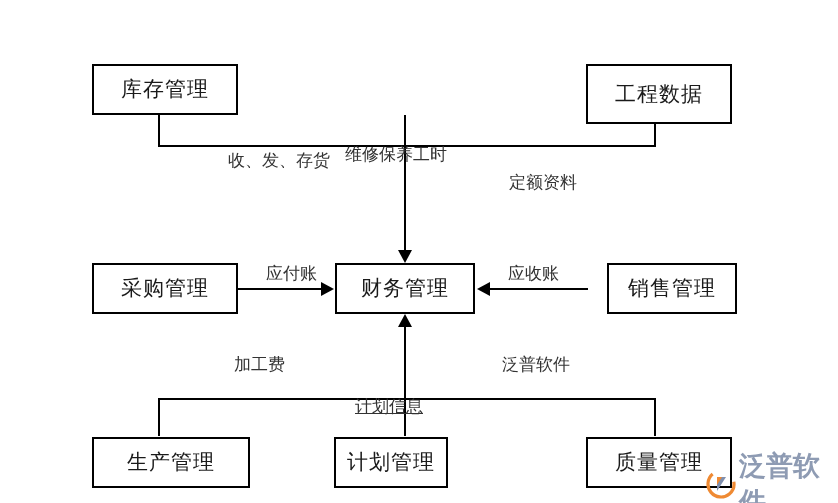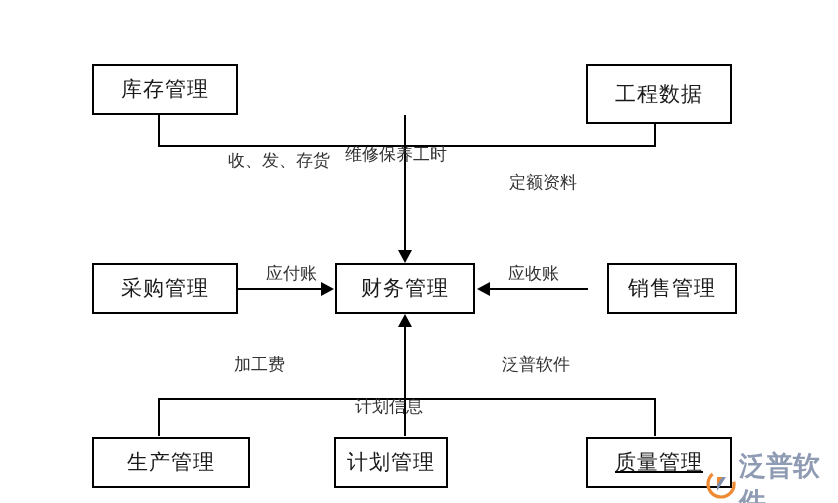--- a/index.html
+++ b/index.html
@@ -176,31 +176,31 @@
   <div class="hline" style="left:158px; top:398px; width:498px;"></div>
 
   <div class="vline" style="left:158px; top:398px; height:38px;"></div>
   <div class="vline" style="left:404px; top:398px; height:38px;"></div>
   <div class="vline" style="left:654px; top:398px; height:38px;"></div>
 
   <div class="edge-label nowrap" style="left:234px; top:354px;">加工费</div>
 
   <div class="edge-label nowrap" style="left:502px; top:354px;">泛普软件</div>
 
-  <div class="edge-label nowrap" style="left:355px; top:396px;">计划信息</div>
+  <div class="edge-label nowrap" style="left:355px; top:396px;text-decoration:underline;">计划信息</div>
 
   <div class="node" style="left:92px; top:437px; width:158px; height:51px;">
     <span class="node-label">生产管理</span>
   </div>
 
   <div class="node" style="left:334px; top:437px; width:114px; height:51px;">
     <span class="node-label">计划管理</span>
   </div>
 
-  <div class="node" style="left:586px; top:437px; width:146px; height:51px;text-decoration:underline;">
+  <div class="node" style="left:586px; top:437px; width:146px; height:51px;">
     <span class="node-label">质量管理</span>
   </div>
 
   <div id="watermark" style="left:706px; top:448px;">
     <div class="wm-row">
       <span class="wm-mark">
         <svg width="30" height="30" viewBox="0 0 30 30" aria-hidden="true">
           <path d="M15 2 A13 13 0 1 0 15 28 A13 13 0 1 0 15 2 Z" fill="none" stroke="#ef8a33" stroke-width="3.2" stroke-dasharray="54 28" transform="rotate(-40 15 15)"></path>
           <path d="M11 8 L20 8 L11 22 L11 8 Z" fill="#7f8fae"></path>
           <path d="M11 8 L16 8 L11 16 Z" fill="#ef8a33"></path>

